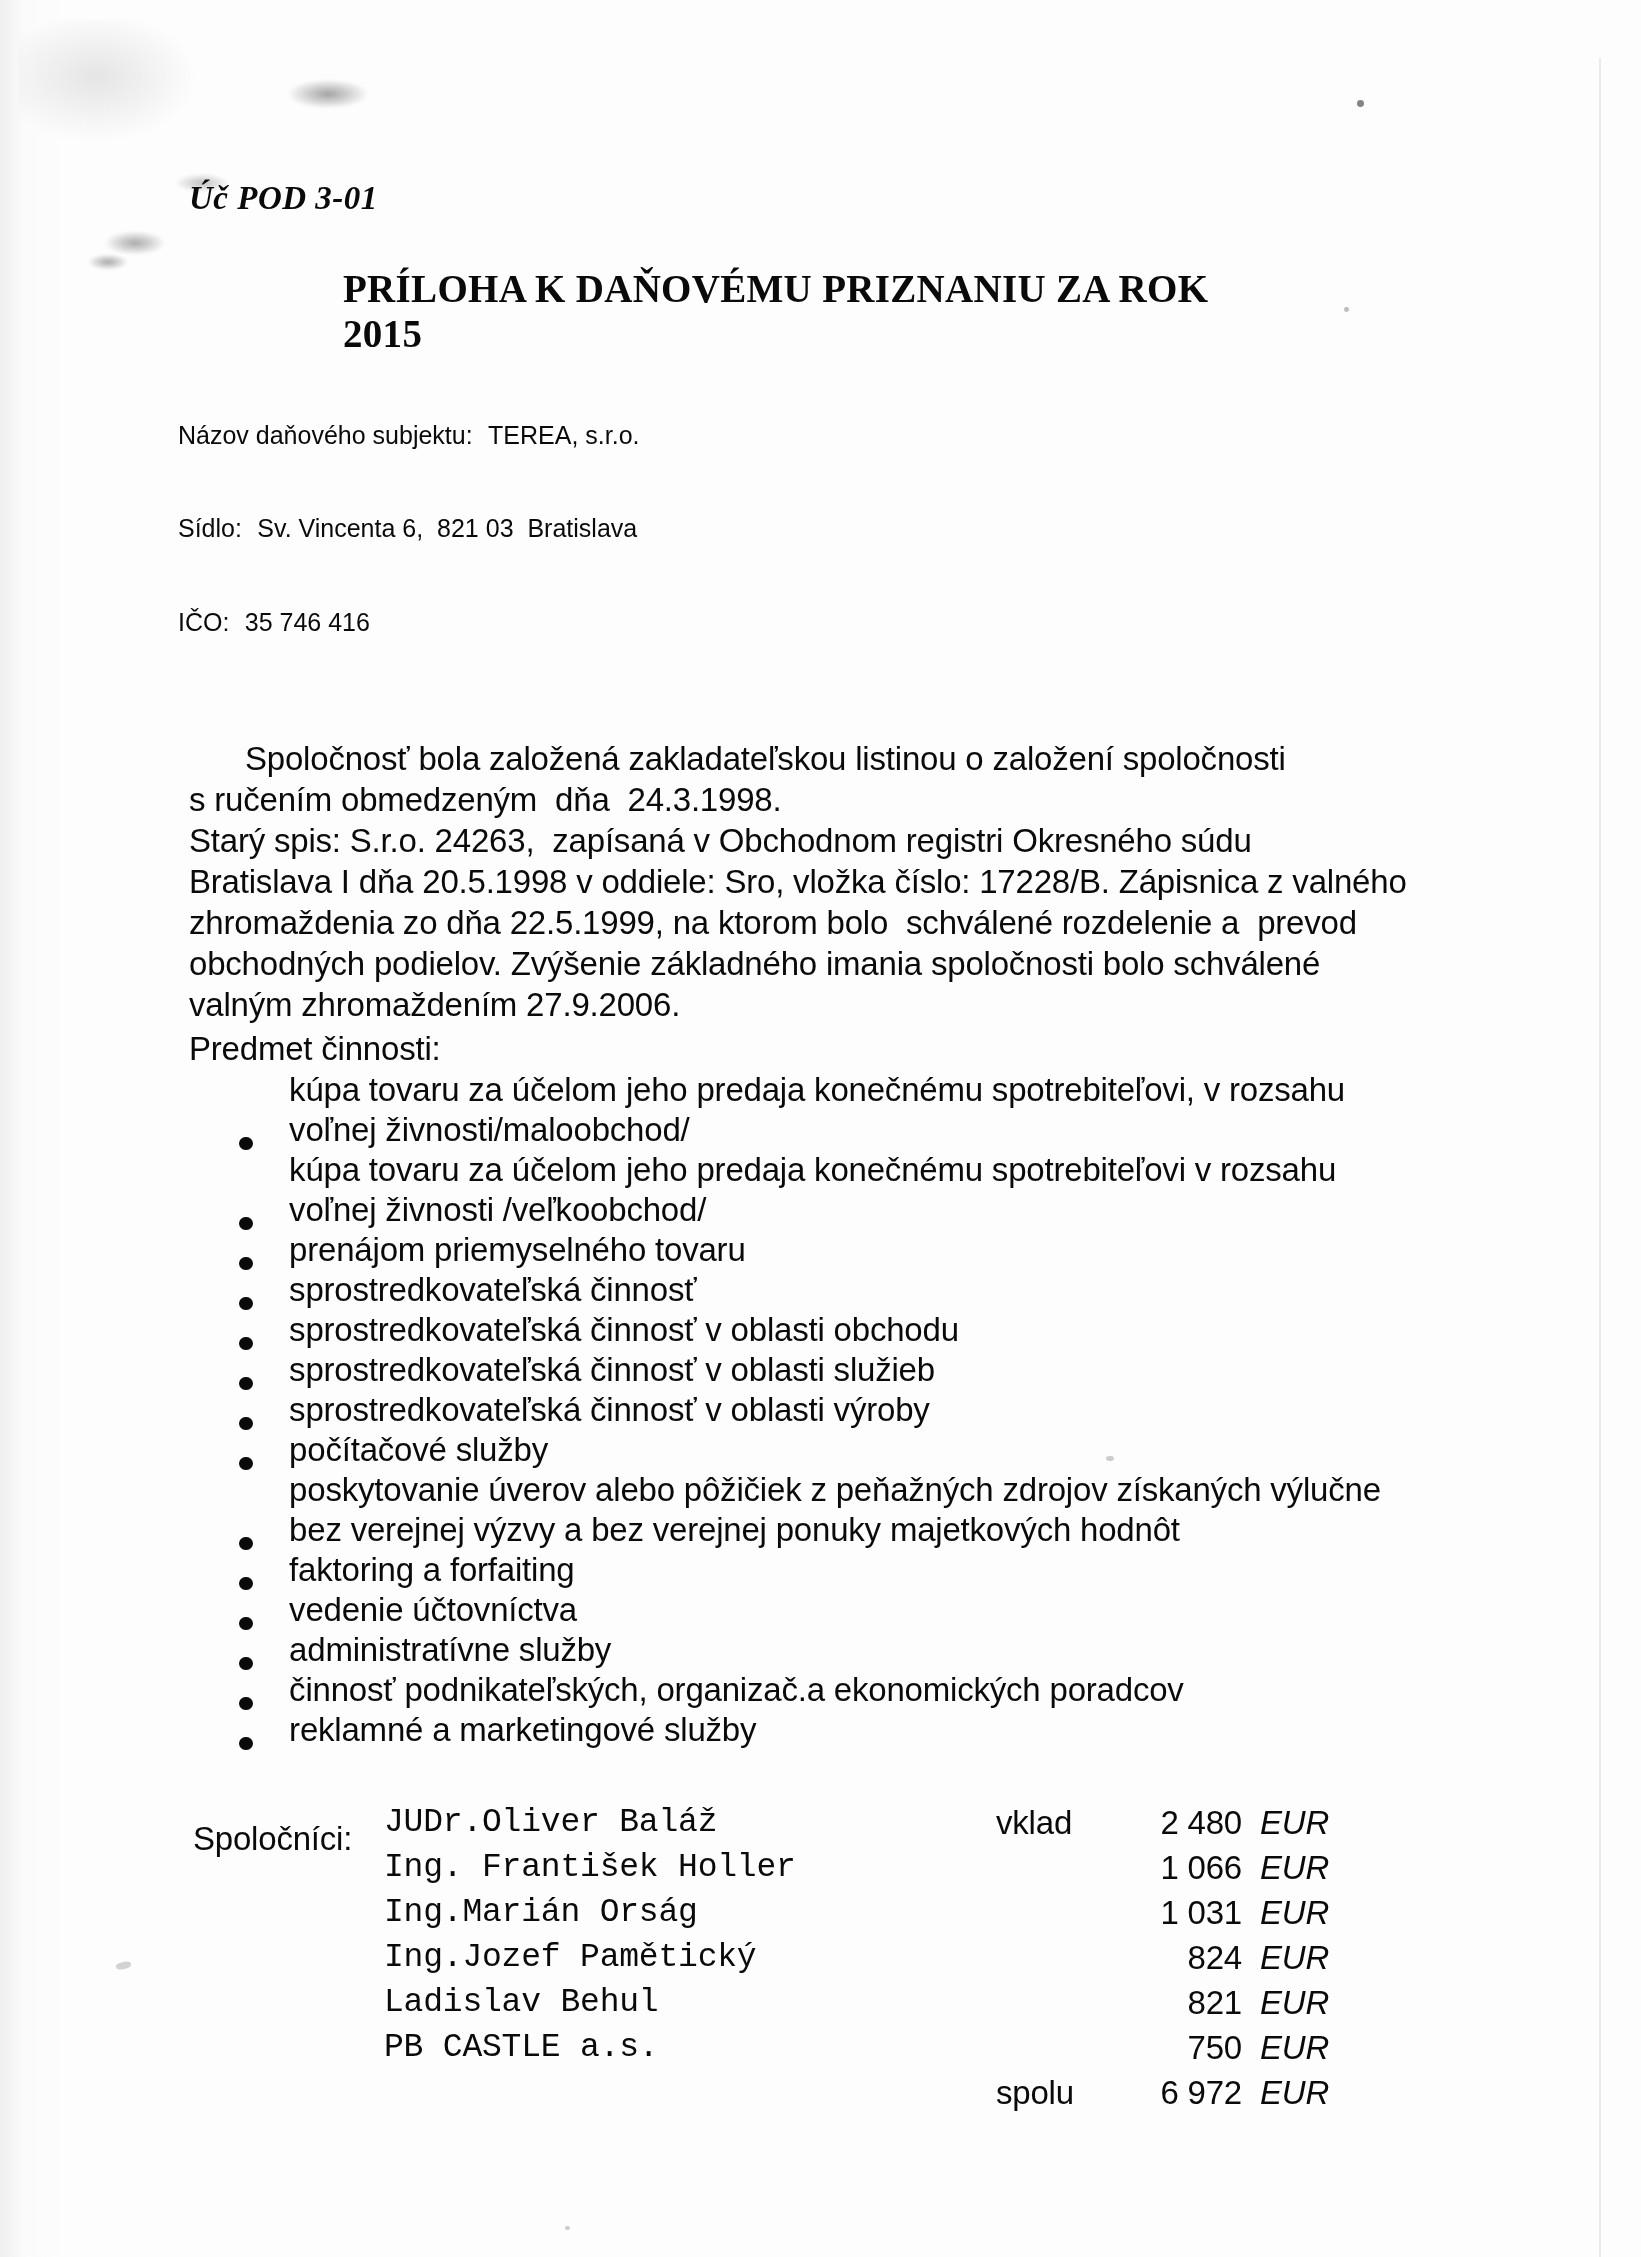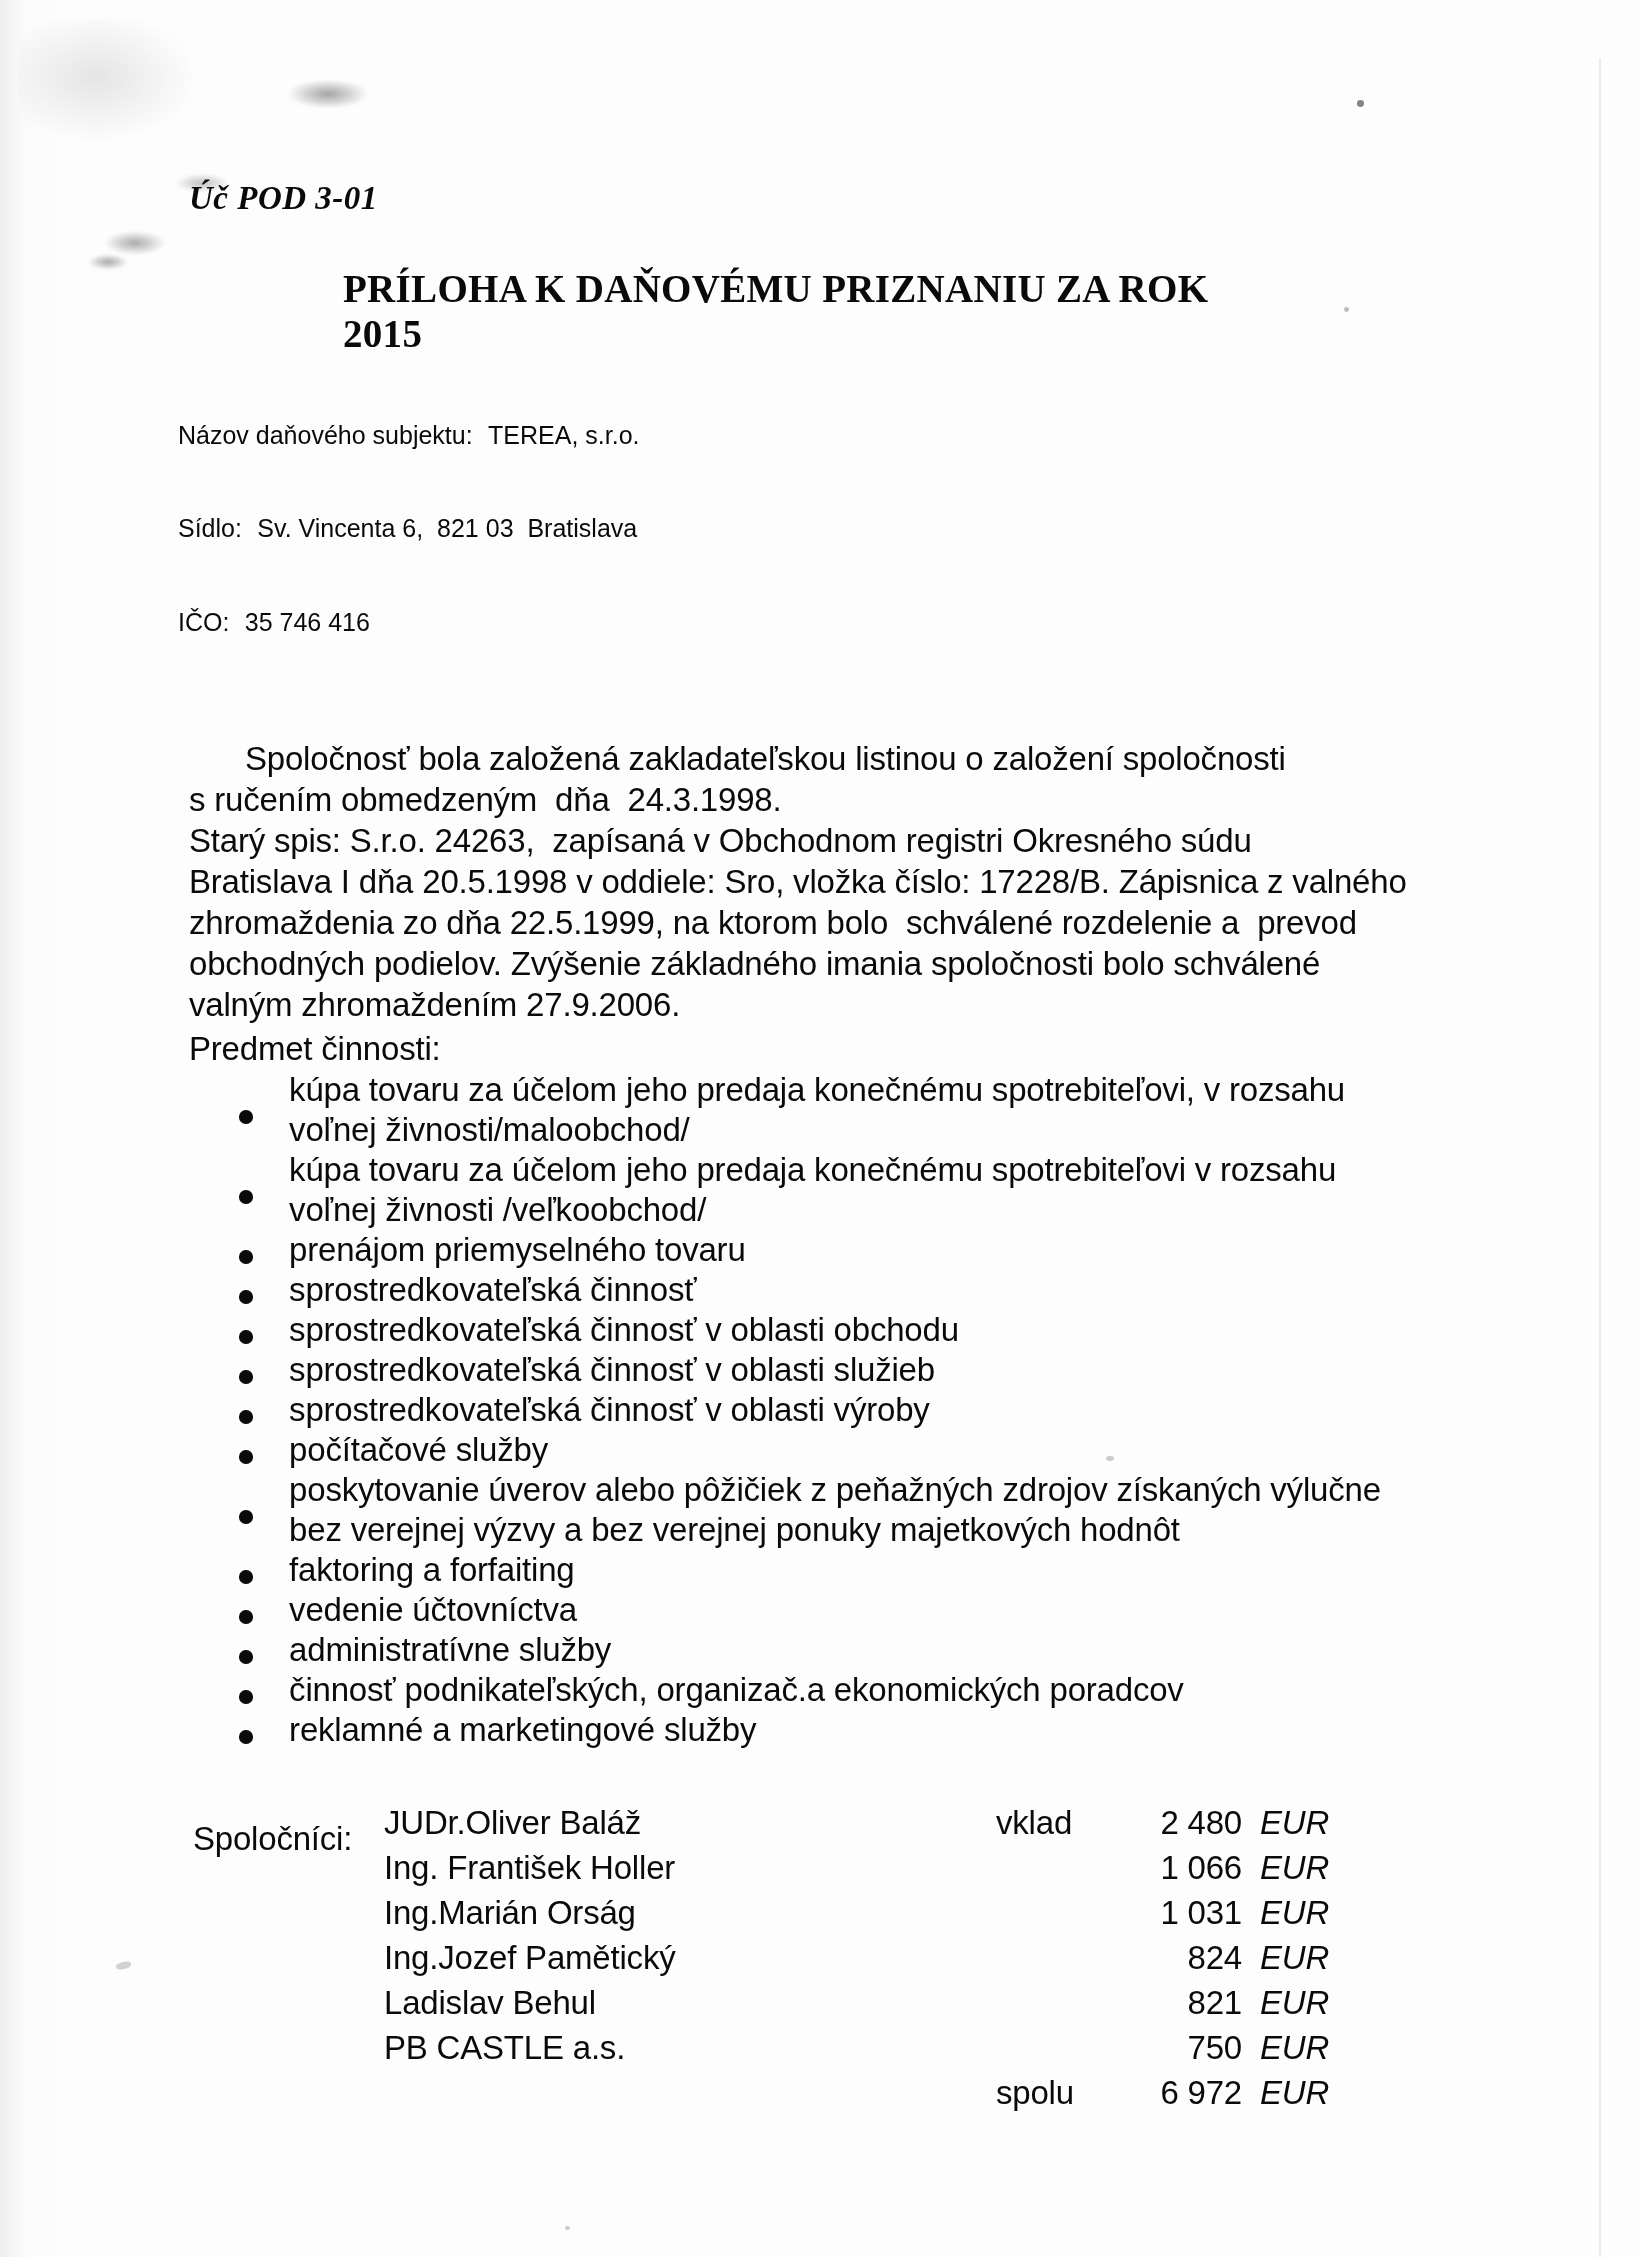--- a/index.html
+++ b/index.html
@@ -31,36 +31,36 @@
   .history{
     position:absolute;left:189px;top:738px;width:1381px;
     font-size:33px;line-height:41px;letter-spacing:-0.2px;
   }
   .history .hline.indent{padding-left:56px;}
   .activities{
     position:absolute;left:189px;top:1029px;width:1381px;
     font-size:33px;line-height:40px;letter-spacing:-0.2px;
   }
   .activities .heading{margin-bottom:1px;}
-  .bullet-item{display:flex;align-items:center;}
+  .bullet-item{display:flex;align-items:flex-end;}
   .bullet-item .dot{
     flex:0 0 auto;
     width:13.5px;height:13.5px;border-radius:50%;
     background:#0a0a0a;
     margin:13.5px 11.6px 0 50px;
   }
   .bullet-item .btxt{flex:1 1 auto;min-width:0;padding-left:25px;}
   .shareholders{
     position:absolute;left:193px;top:1804px;width:1265px;
     font-size:33px;letter-spacing:-0.2px;
   }
   .sh-label{position:absolute;left:0;top:16px;}
   .sh-rows{position:absolute;left:191px;top:0;width:1072px;}
   .sh-row{position:relative;height:45px;}
-  .sh-name{position:absolute;left:0;top:0;white-space:nowrap;}
+  .sh-name{position:absolute;left:0;top:0;white-space:nowrap;font-family:Liberation Mono, monospace;}
   .sh-extra{position:absolute;left:612px;top:0;width:116px;}
   .sh-amount{position:absolute;left:676px;top:0;width:182px;text-align:right;white-space:pre-wrap;}
   .sh-cur{position:absolute;left:876px;top:0;font-style:italic;}
   
   .smudge-tl{
     position:absolute;left:19.3px;top:19.3px;width:348px;height:270px;
     background:
       radial-gradient(ellipse 58px 21px at 309px 75px, rgba(90,90,90,.55), rgba(90,90,90,0) 70%),
       radial-gradient(ellipse 39px 13.5px at 183px 164px, rgba(120,120,120,.45), rgba(120,120,120,0) 70%),
       radial-gradient(ellipse 44px 17.4px at 116px 224px, rgba(90,90,90,.5), rgba(90,90,90,0) 70%),

